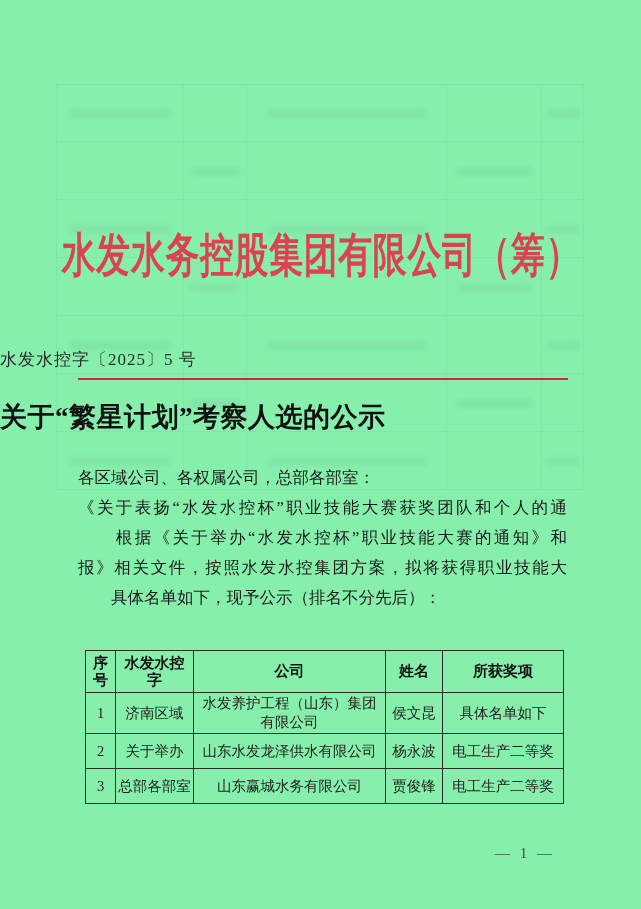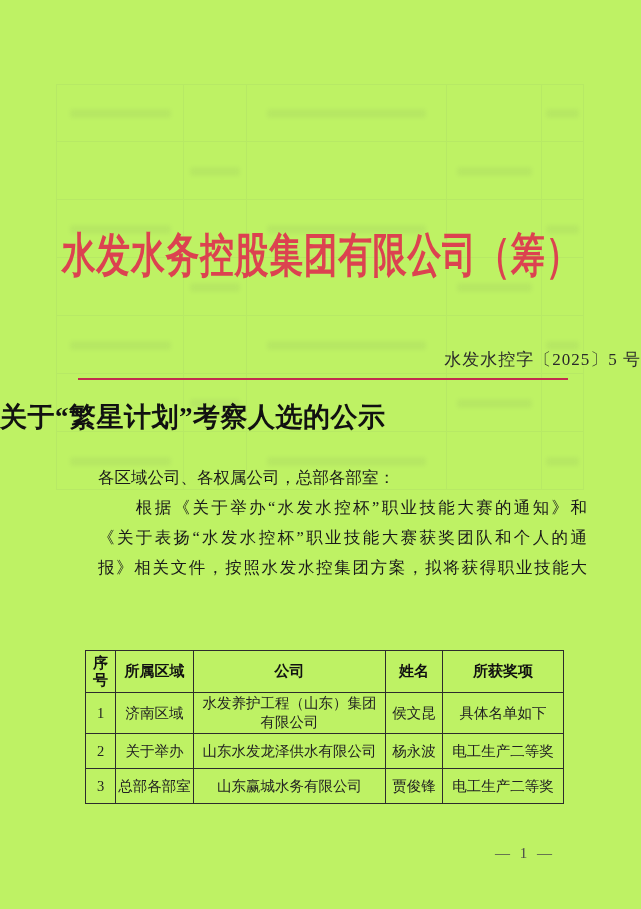--- a/index.html
+++ b/index.html
@@ -7,21 +7,21 @@
     --rule-red:#c22d4e;
     --ink:#1f1f1f;
     --table-border:#2c2c2c;
     --page-num:#4a4a4a;
   }
   *{box-sizing:border-box;margin:0;padding:0;}
   html,body{background:#ffffff;}
   body{font-family:"Liberation Serif","DejaVu Serif",serif;color:var(--ink);}
   .page{
     position:relative;width:641px;height:909px;margin:0 auto;
-    background:#bef264;overflow:hidden;
+    background:#86efac;overflow:hidden;
   }
   
   .ghost{
     position:absolute;top:84px;left:56px;width:528px;height:420px;
     opacity:0.055;transform:scaleX(-1);pointer-events:none;
   }
   .ghost-row{display:flex;border:1px solid #55607a;border-top:none;height:58px;}
   .ghost-row:first-child{border-top:1px solid #55607a;}
   .ghost-cell{border-right:1px solid #55607a;position:relative;}
   .ghost-cell:last-child{border-right:none;}
@@ -34,35 +34,35 @@
     position:absolute;top:213px;left:0;width:641px;height:84px;
     display:flex;align-items:center;justify-content:center;
   }
   .letterhead-text{
     font-size:47px;font-weight:bold;color:var(--letterhead-red);
     white-space:nowrap;transform:scaleX(0.72);transform-origin:center;
     letter-spacing:1px;
   }
   .doc-number{
     position:absolute;top:348px;left:0;width:641px;
-    text-align:right;font-size:17px;letter-spacing:1px;color:#2a2a2a;
+    text-align:left;font-size:17px;letter-spacing:1px;color:#2a2a2a;
   }
   .red-rule{
     position:absolute;top:378px;left:78px;width:490px;height:2px;
     background:var(--rule-red);
   }
   .doc-title{
     position:absolute;top:399px;left:0;width:641px;
     font-size:27px;font-weight:bold;color:#111;
     letter-spacing:0.5px;
   }
   
   .body-text{
     position:absolute;top:463px;left:78px;width:489px;
-    font-size:16.5px;line-height:30px;color:#1a1a1a;margin-left:20px;
+    font-size:16.5px;line-height:30px;color:#1a1a1a;
   }
   .body-line{height:30px;white-space:nowrap;}
   .body-line.stretch{
     white-space:normal;text-align:justify;text-align-last:justify;
     text-justify:inter-ideograph;
   }
   
   .roster{
     position:absolute;top:650px;left:85px;width:478px;
     border-collapse:collapse;table-layout:fixed;
@@ -178,37 +178,38 @@
   </div>
 
   <div class="doc-number">水发水控字〔2025〕5 号</div>
 
   <div class="red-rule"></div>
 
   <div class="doc-title">关于“繁星计划”考察人选的公示</div>
 
   <div class="body-text" id="body-text">
       <div class="body-line">各区域公司、各权属公司，总部各部室：</div>
+      <div class="body-line stretch">《关于表扬“水发水控杯”职业技能大赛获奖团队和个人的通</div>
       <div class="body-line stretch">　　根据《关于举办“水发水控杯”职业技能大赛的通知》和</div>
-      <div class="body-line stretch">《关于表扬“水发水控杯”职业技能大赛获奖团队和个人的通</div>
       <div class="body-line stretch">报》相关文件，按照水发水控集团方案，拟将获得职业技能大</div>
+      <div class="body-line">　　具体名单如下，现予公示（排名不分先后）：</div>
     </div>
 
   <table class="roster">
     <colgroup id="roster-cols">
         <col style="width: 30px;">
         <col style="width: 78px;">
         <col style="width: 192px;">
         <col style="width: 57px;">
         <col style="width: 121px;">
       </colgroup>
     <thead>
         <tr id="roster-head">
           <th>序号</th>
-          <th>所属区域</th>
+          <th>水发水控字</th>
           <th>公司</th>
           <th>姓名</th>
           <th>所获奖项</th>
         </tr>
       </thead>
     <tbody id="roster-body">
         <tr>
           <td>1</td>
           <td>济南区域</td>
           <td>水发养护工程（山东）集团有限公司</td>

